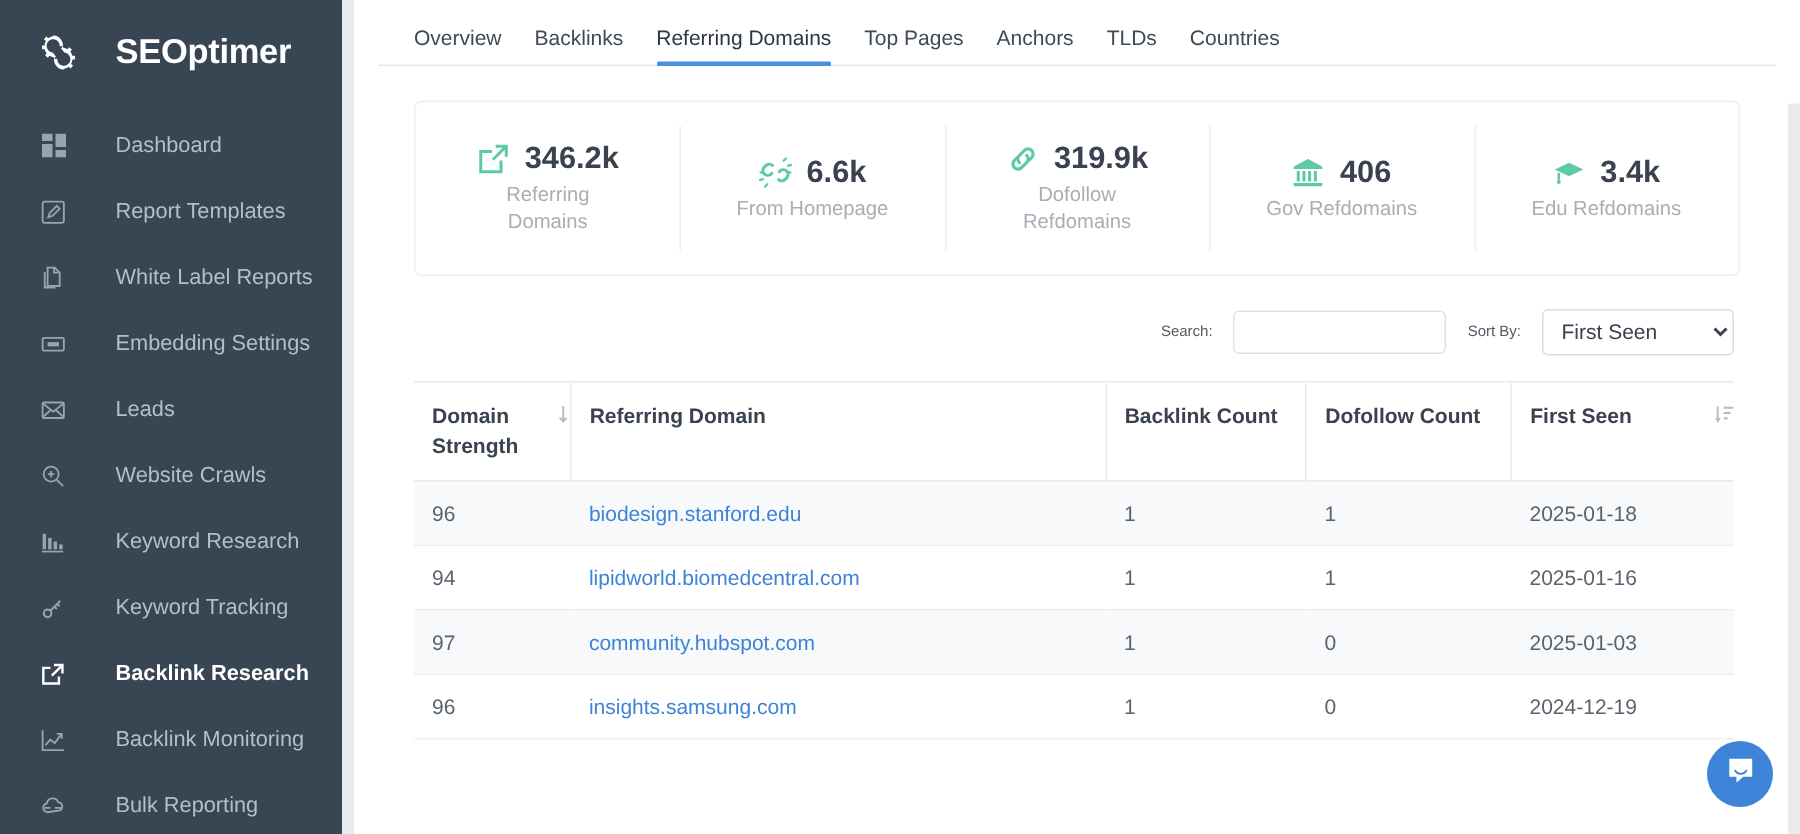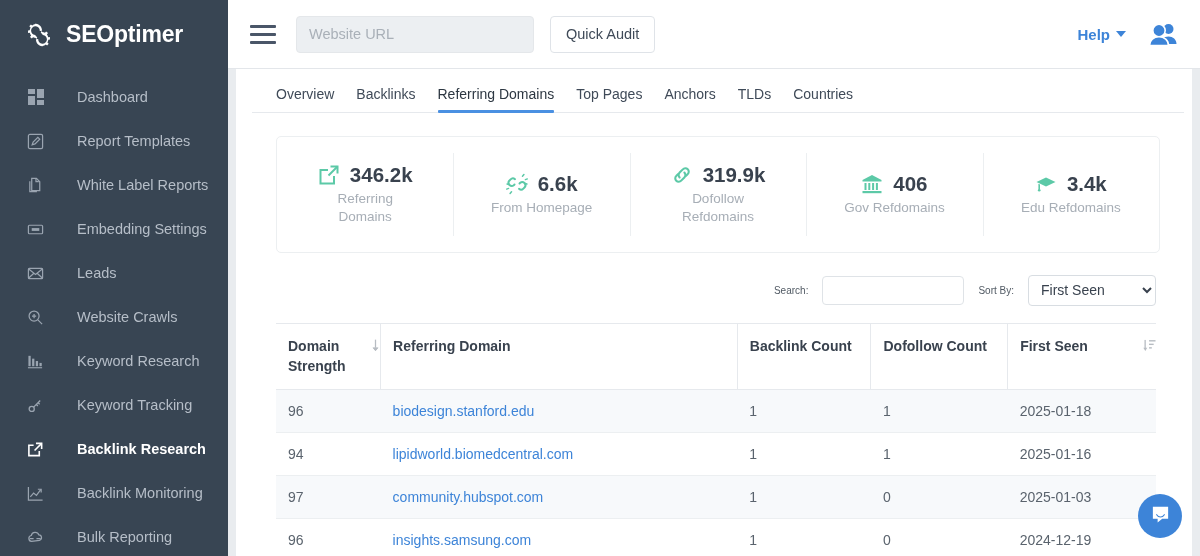--- a/index.html
+++ b/index.html
@@ -23,21 +23,21 @@
     background: #384553;
     flex: 0 0 228px;
     position: relative;
     z-index: 5;
   }
   .brand {
     height: 69px;
     display: flex;
     align-items: center;
     padding-left: 22px;
-    gap: 10px;
+    gap: 21px;
   }
   .brand-logo { width: 34px; height: 34px; flex: 0 0 34px; }
   .brand-name {
     color: #ffffff;
     font-size: 23px;
     font-weight: bold;
     letter-spacing: -0.2px;
     white-space: nowrap;
   }
   .nav { padding-top: 6px; }
@@ -420,44 +420,20 @@
             </svg>
         </span>
         <span class="nav-label">Bulk Reporting</span>
       </div>
 
     </div>
   </div>
 
   <div id="right">
 
-    <div id="topbar">
-      <div class="hamburger">
-        <span></span>
-          <span></span>
-          <span></span>
-      </div>
-      <input class="url-input" type="text" placeholder="Website URL" value="" style="">
-      <button class="quick-audit">Quick Audit</button>
-
-      <div class="topbar-right">
-        <div class="help-link">
-          <span>Help</span>
-          <span class="caret-d"></span>
-        </div>
-        <span class="avatar-ico">
-          <svg viewBox="0 0 30 26" width="30" height="26" fill="#3d84d8">
-            <circle cx="20.5" cy="8" r="5"></circle>
-            <path d="M12.5 23c0-4.4 3.6-7.5 8-7.5s8 3.1 8 7.5z"></path>
-            <circle cx="11" cy="9.5" r="6.2" fill="#3d84d8" stroke="#ffffff" stroke-width="1.6"></circle>
-            <path d="M1.5 24.5c0-5.2 4.3-8.8 9.5-8.8s9.5 3.6 9.5 8.8z" fill="#3d84d8" stroke="#ffffff" stroke-width="1.6"></path>
-          </svg>
-        </span>
-      </div>
-    </div>
 
     <div id="content">
 
       <div class="tabs">
         <div class="tab">Overview</div>
         <div class="tab">Backlinks</div>
         <div class="tab active">Referring Domains</div>
         <div class="tab">Top Pages</div>
         <div class="tab">Anchors</div>
         <div class="tab">TLDs</div>

